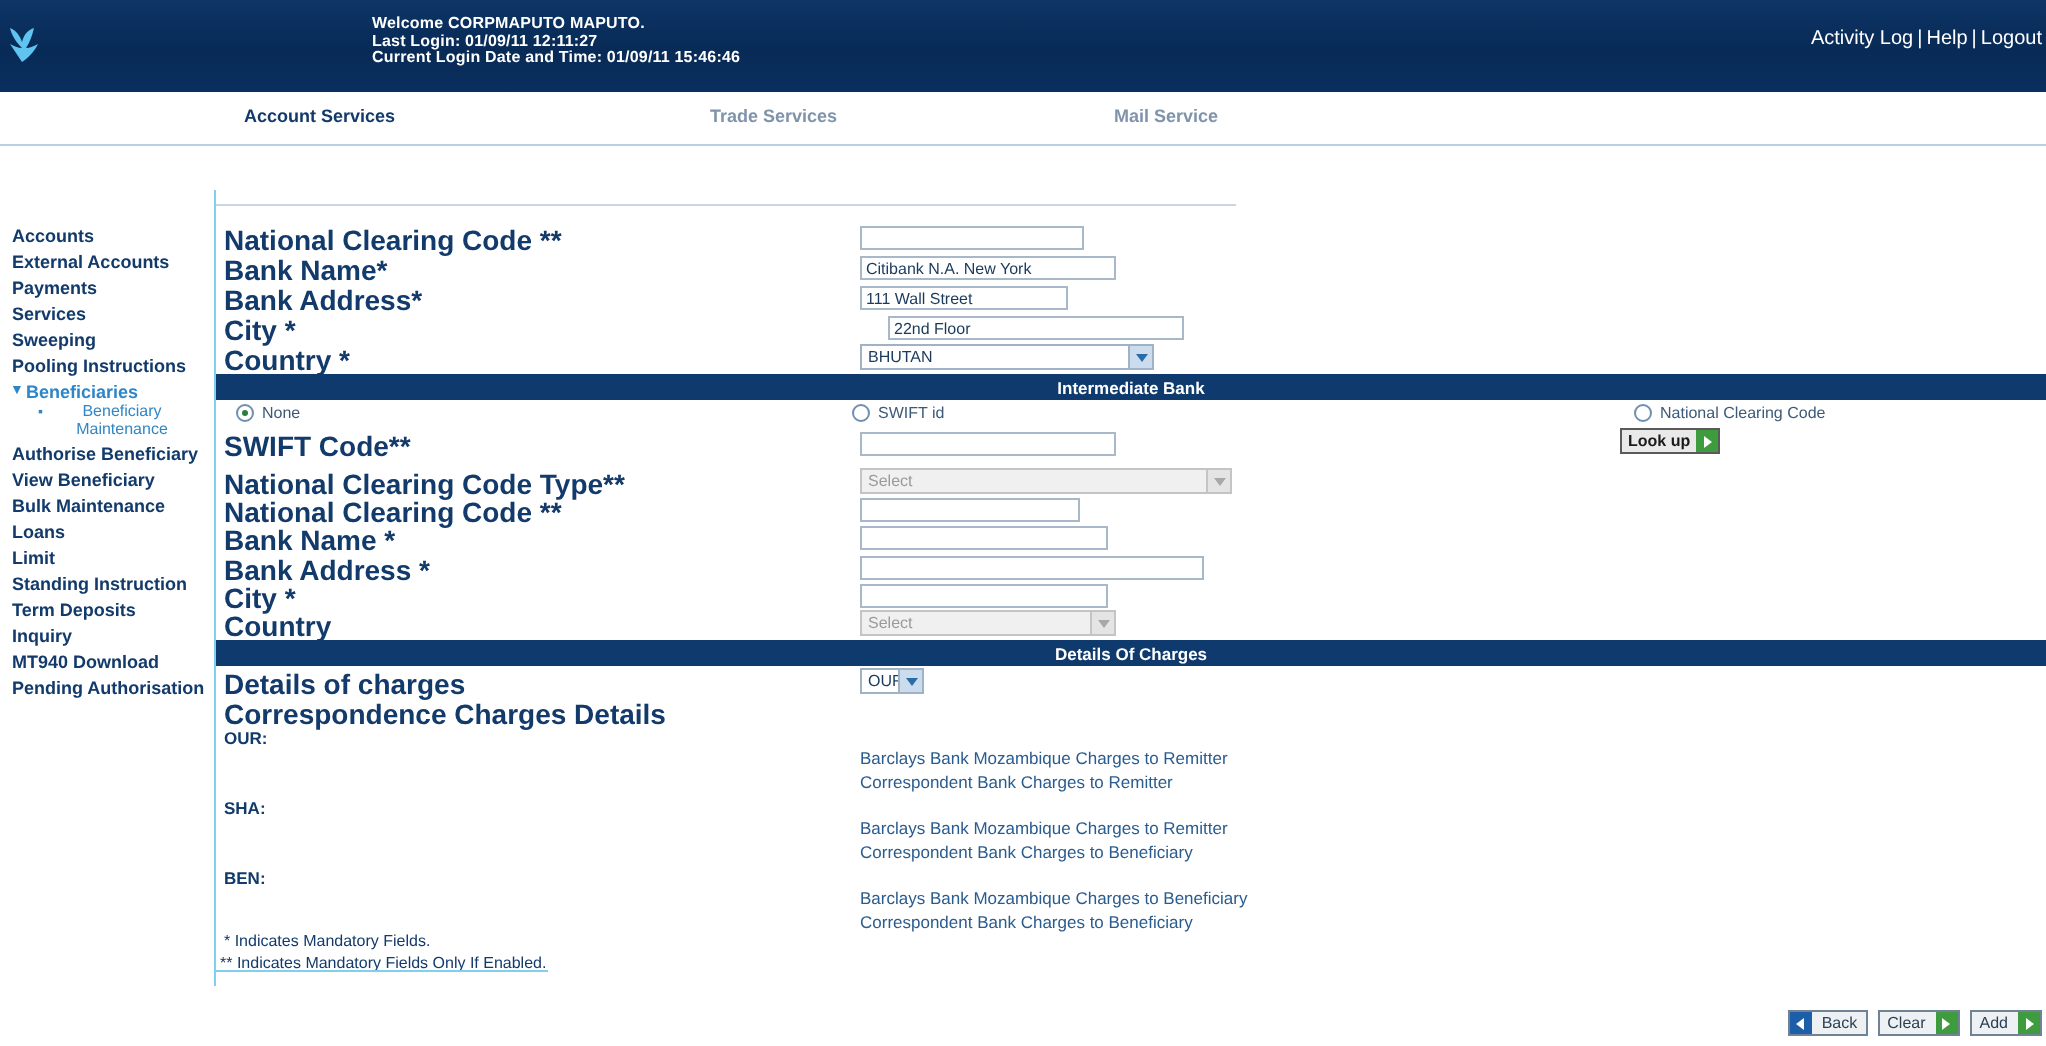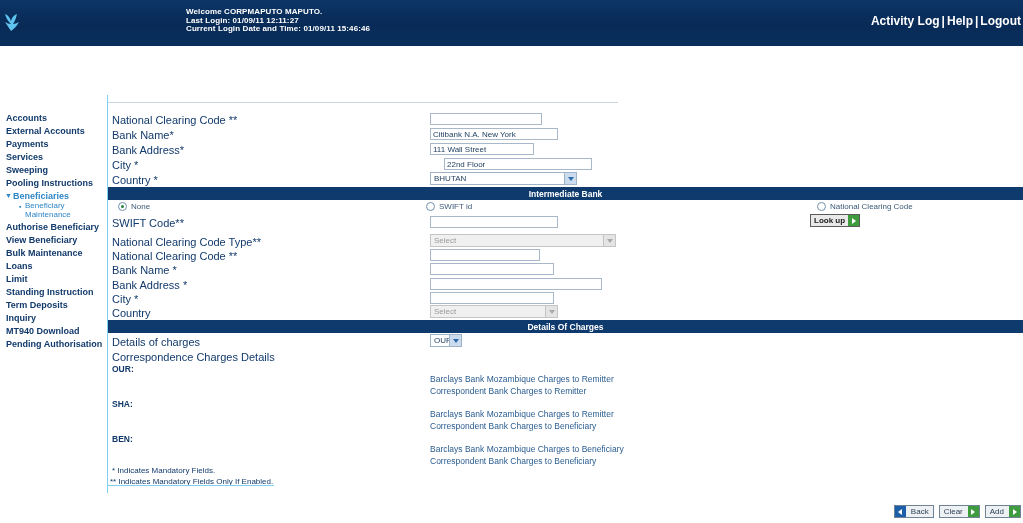--- a/index.html
+++ b/index.html
@@ -33,21 +33,21 @@
     letter-spacing: 0.3px; margin-top: -1px;
   }
   .welcome {
     position: absolute; left: 186px; top: 8px;
     color: #ffffff; font-size: 8px; font-weight: bold; line-height: 8.5px;
     letter-spacing: 0.1px;
   }
   .welcome div { white-space: nowrap; }
   .toplinks {
     position: absolute; right: 2px; top: 14px;
-    color: #ffffff; font-size: 12px; font-weight: bold; white-space: nowrap;
+    color: #ffffff; font-size: 10px; font-weight: normal; white-space: nowrap;
   }
   .toplinks span { cursor: pointer; }
   .toplinks .sep { padding: 0 2px; }
 
   
   .navbar {
     position: absolute; left: 0; top: 46px; width: 1023px; height: 27px;
     background: #ffffff;
     border-bottom: 1px solid #b9cfe2;
   }
@@ -86,21 +86,21 @@
     background: #7fd0f0;
   }
 
   
   .content { position: absolute; left: 108px; top: 73px; width: 915px; height: 450px; }
   .content-top-rule {
     position: absolute; left: 0px; top: 29px; width: 510px; height: 1px;
     background: #c8d6e3;
   }
   .flabel {
-    position: absolute; font-size: 11px; font-weight: normal; color: #123a6b;
+    position: absolute; font-size: 14px; font-weight: bold; color: #123a6b;
     white-space: nowrap; line-height: 14px;
   }
   .ftext {
     position: absolute; height: 12px; border: 1px solid #a9b8c9;
     background: #ffffff; font-size: 8px; color: #1b3a5c;
     font-family: "Liberation Sans", sans-serif;
     padding: 0 2px; line-height: 10px;
   }
   .fselect {
     position: absolute; height: 13px; border: 1px solid #9fb2c6;
@@ -226,34 +226,39 @@
       <div>Welcome CORPMAPUTO MAPUTO.</div>
       <div>Last Login: 01/09/11 12:11:27</div>
       <div>Current Login Date and Time: 01/09/11 15:46:46</div>
     </div>
 
     <div class="toplinks">
       <span>Activity Log</span><span class="sep">|</span><span>Help</span><span class="sep">|</span><span>Logout</span>
     </div>
   </div>
 
+  <div class="navbar">
+    <div class="navitem active nav0">Account Services</div>
+    <div class="navitem inactive nav1">Trade Services</div>
+    <div class="navitem inactive nav2">Mail Service</div>
+  </div>
 
   <div class="sidebar">
     <div class="side-item" style="top:40px">Accounts</div>
     <div class="side-item" style="top:53px">External Accounts</div>
     <div class="side-item" style="top:66px">Payments</div>
     <div class="side-item" style="top:79px">Services</div>
     <div class="side-item" style="top:92px">Sweeping</div>
     <div class="side-item" style="top:105px">Pooling Instructions</div>
 
     <div class="side-arrow" style="top:119px">▼</div>
     <div class="side-item expand" style="top:118px">Beneficiaries</div>
 
     <div class="side-sub-bullet" style="top:130px">▪</div>
-    <div class="side-sub" style="top:128px; width:72px; white-space:normal;">Beneficiary Maintenance</div>
+    <div class="side-sub" style="top:128px; width:72px; white-space:normal;text-align:center;">Beneficiary Maintenance</div>
 
     <div class="side-item" style="top:149px">Authorise Beneficiary</div>
     <div class="side-item" style="top:162px">View Beneficiary</div>
     <div class="side-item" style="top:175px">Bulk Maintenance</div>
     <div class="side-item" style="top:188px">Loans</div>
     <div class="side-item" style="top:201px">Limit</div>
     <div class="side-item" style="top:214px">Standing Instruction</div>
     <div class="side-item" style="top:227px">Term Deposits</div>
     <div class="side-item" style="top:240px">Inquiry</div>
     <div class="side-item" style="top:253px">MT940 Download</div>

